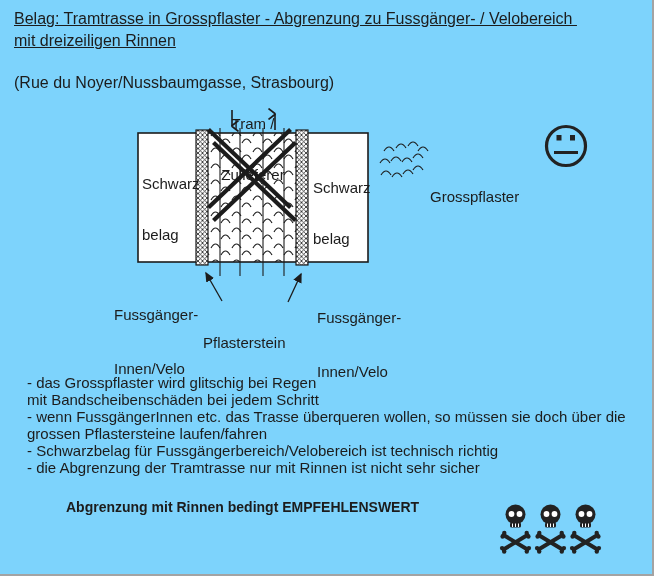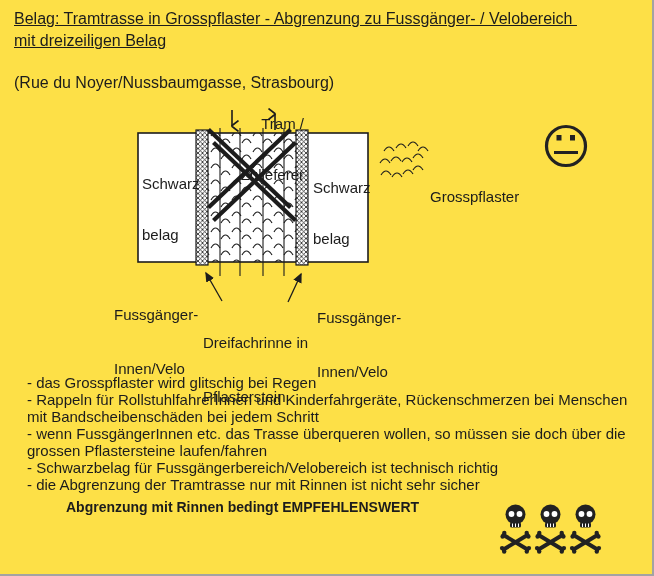--- a/index.html
+++ b/index.html
@@ -1,17 +1,17 @@
 <!DOCTYPE html>
 <html><head>
 <meta charset="utf-8">
 <style>
   html,body{margin:0;padding:0;background:#fff;}
   .page{
-    position:relative;width:654px;height:576px;background:#fde047;
+    position:relative;width:654px;height:576px;background:#7dd3fc;
     font-family:"Liberation Sans","DejaVu Sans",sans-serif;color:#1c1c1c;
     overflow:hidden;
   }
   .abs{position:absolute;}
   
   .title{left:14px;top:8px;font-size:16px;line-height:22px;z-index:3;}
   .title .u{text-decoration:underline;white-space:pre;display:block;}
   .title .plain{display:block;white-space:pre;margin-top:20px;}
   
   .dlabel{font-size:15px;line-height:17px;z-index:3;white-space:pre;}
@@ -29,21 +29,21 @@
   .edge-r{right:0;top:0;width:2px;height:576px;background:#a3a3a3;z-index:4;}
   .edge-b{left:0;bottom:0;width:654px;height:2px;background:#a3a3a3;z-index:4;}
 </style>
 </head>
 <body>
 
 <div class="page">
 
   <div class="abs title">
     <span class="u">Belag: Tramtrasse in Grosspflaster - Abgrenzung zu Fussgänger- / Velobereich </span>
-    <span class="u">mit dreizeiligen Belag</span>
+    <span class="u">mit dreizeiligen Rinnen</span>
     <span class="plain">(Rue du Noyer/Nussbaumgasse, Strasbourg)</span>
   </div>
 
   <svg class="fig" width="654" height="576" viewBox="0 0 654 576" xmlns="http://www.w3.org/2000/svg">
     <defs>
       <pattern id="hatch" width="4.5" height="4.5" patternUnits="userSpaceOnUse">
         <path d="M0,0 L4.5,4.5 M4.5,0 L0,4.5" stroke="#1c1c1c" stroke-width="0.8" fill="none"></path>
       </pattern>
       <pattern id="paving" width="21" height="16" patternUnits="userSpaceOnUse">
         <path d="M1,8 Q5.5,0 10,8" stroke="#1c1c1c" stroke-width="1.2" fill="none"></path>
@@ -129,21 +129,21 @@
       <line x1="554" y1="152.5" x2="578" y2="152.5" stroke="#222" stroke-width="3"></line>
     </g>
 
     <g id="skulls">
         <use href="#skull" x="502" y="504"></use>
         <use href="#skull" x="537" y="504"></use>
         <use href="#skull" x="572" y="504"></use>
       </g>
   </svg>
 
-  <div class="abs dlabel" style="left:236px;top:81px;width:68px;text-align:right;">
+  <div class="abs dlabel" style="left:219px;top:81px;width:68px;text-align:center;">
     <span>Tram /</span>
     <span>Zulieferer</span>
   </div>
 
   <div class="abs dlabel" style="left:142px;top:141px;">
     <span>Schwarz</span>
     <span>belag</span>
   </div>
 
   <div class="abs dlabel" style="left:313px;top:145px;">
@@ -154,32 +154,30 @@
   <div class="abs dlabel" style="left:430px;top:154px;">
     <span>Grosspflaster</span>
   </div>
 
   <div class="abs dlabel lh20" style="left:114px;top:271px;">
     <span>Fussgänger-</span>
     <span>Innen/Velo</span>
   </div>
 
   <div class="abs dlabel lh20" style="left:203px;top:299px;">
-    <span>Dreifachrinne in</span>
     <span>Pflasterstein</span>
   </div>
 
   <div class="abs dlabel lh20" style="left:317px;top:274px;">
     <span>Fussgänger-</span>
     <span>Innen/Velo</span>
   </div>
 
   <div class="abs notes">
     <div>- das Grosspflaster wird glitschig bei Regen</div>
-    <div>- Rappeln für RollstuhlfahrerInnen und Kinderfahrgeräte, Rückenschmerzen bei Menschen</div>
     <div>mit Bandscheibenschäden bei jedem Schritt</div>
     <div>- wenn FussgängerInnen etc. das Trasse überqueren wollen, so müssen sie doch über die</div>
     <div>grossen Pflastersteine laufen/fahren</div>
     <div>- Schwarzbelag für Fussgängerbereich/Velobereich ist technisch richtig</div>
     <div>- die Abgrenzung der Tramtrasse nur mit Rinnen ist nicht sehr sicher</div>
   </div>
 
   <div class="abs conclusion">
     <div>Abgrenzung mit Rinnen bedingt EMPFEHLENSWERT</div>
   </div>

